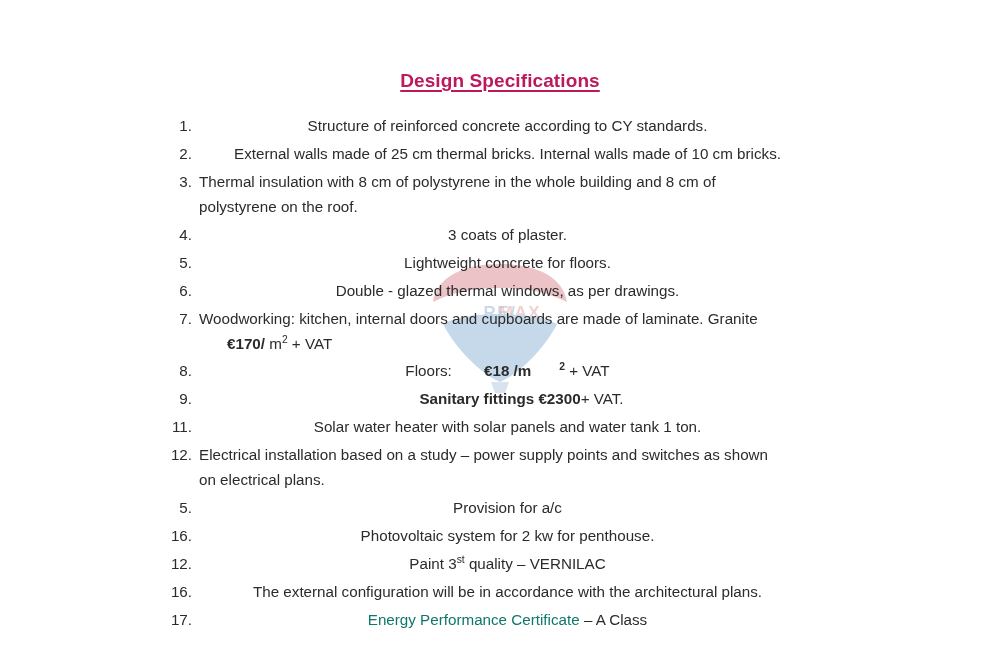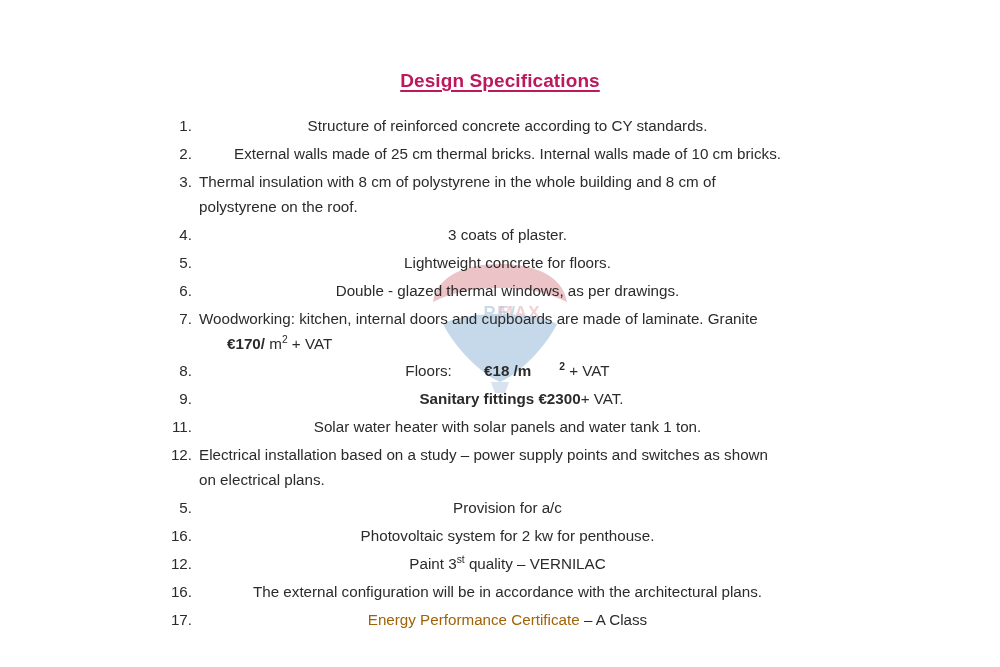--- a/index.html
+++ b/index.html
@@ -94,21 +94,21 @@
   .spec-item.justify .spec-text > .lastline {
     display: block;
     text-align: left;
   }
   .b { font-weight: bold; margin-left: 28px; }
   sup {
     font-size: 0.68em;
     vertical-align: super;
     line-height: 0;
   }
-  .faded { color: #a16207; }
+  .faded { color: #0f766e; }
 </style>
 </head>
 <body>
 
 <div class="page">
 
   <div class="watermark">
     <svg width="146" height="135" viewBox="0 0 146 135" xmlns="http://www.w3.org/2000/svg">
       <path d="M6 40 C10 14, 38 2, 73 2 C108 2, 136 14, 140 40 C120 30, 100 26, 73 26 C46 26, 26 30, 6 40 Z" fill="#e9b9bd" opacity="0.85"></path>
       <text x="73" y="56" text-anchor="middle" font-family="Liberation Sans, sans-serif" font-size="17" font-weight="bold" letter-spacing="1.5" fill="#b9cde0" opacity="0.75">RE/</text>

